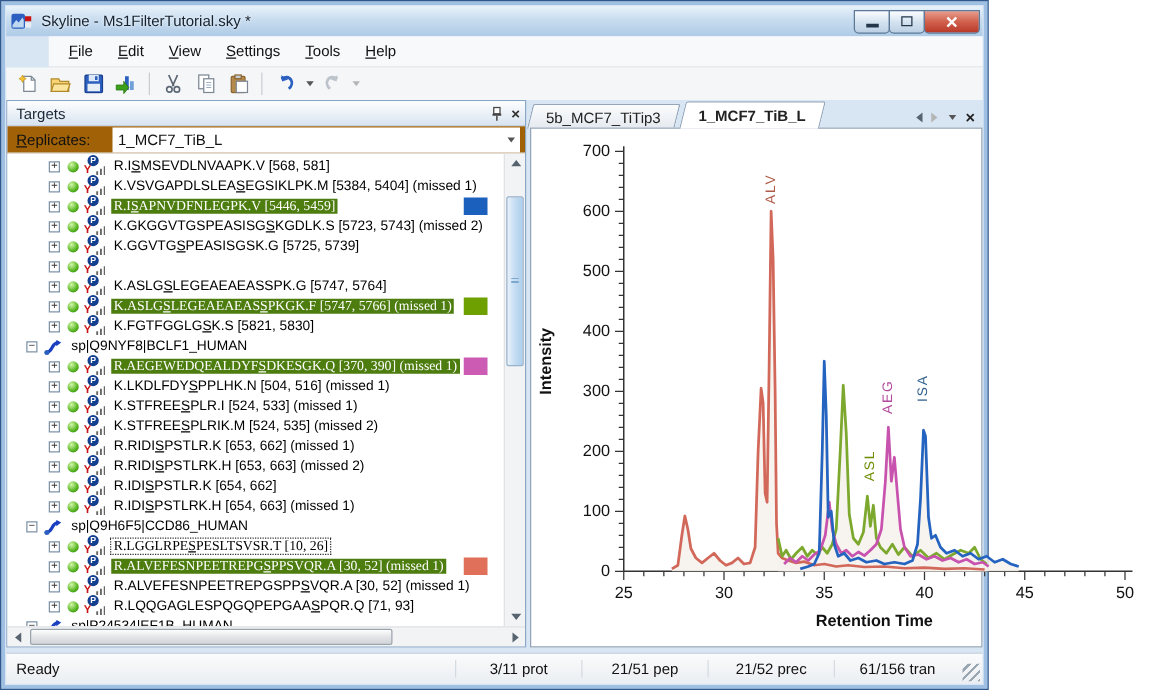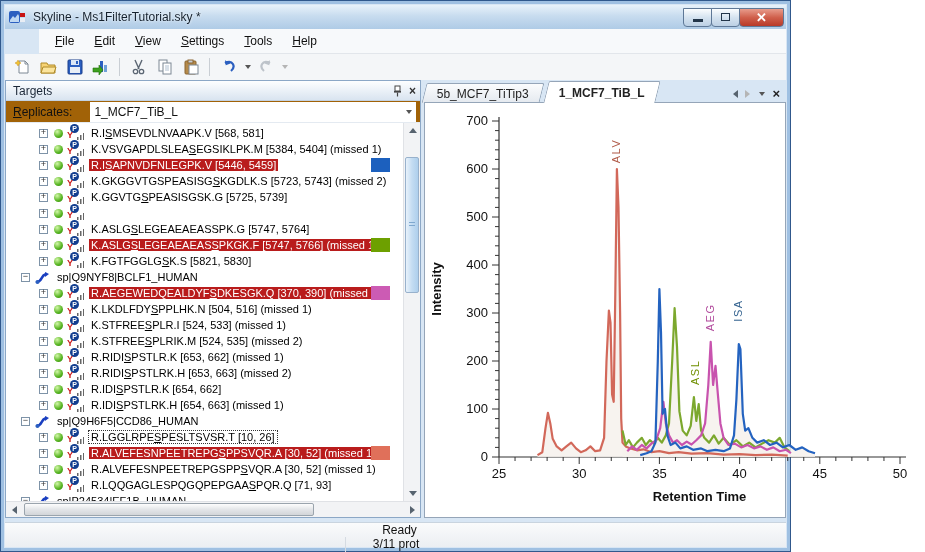--- a/index.html
+++ b/index.html
@@ -66,22 +66,22 @@
   .pep-ic .pp { position:absolute; left:3px; top:-2px; width:9px; height:9px; border-radius:50%;
     background:#123E8F; color:#fff; font-size:7px; font-weight:bold; line-height:9px; text-align:center; font-style:normal;}
   .pep-ic .py { position:absolute; left:0px; top:4px; color:#C81414; font-size:9px; font-weight:bold; font-style:normal; }
   .pep-ic .pb { position:absolute; left:10px; bottom:0px; width:7px; height:7px; font-style:normal;
     background:linear-gradient(#666,#666) 0px 4px/1.5px 3px no-repeat,
                linear-gradient(#666,#666) 3px 2px/1.5px 5px no-repeat,
                linear-gradient(#666,#666) 6px 0px/1.5px 7px no-repeat; }
   .prot-ic { width:15px; height:13px; margin-left:5px; flex:0 0 auto; }
   .seq { margin-left:5px; padding:0 2px; color:#000; }
   .seq u { text-decoration:underline; }
-  .trow.sel .seq { background:#b91c1c; color:#fff; }
-  .trow.focus .seq { outline:1px dotted #333; }
+  .trow.sel .seq { background:#4d7c0f; color:#fff;font-family:Liberation Serif, serif; }
+  .trow.focus .seq { outline:1px dotted #333;font-family:Liberation Serif, serif; }
   .swatch { position:absolute; right:13px; top:1px; width:19px; height:14px; }
   
   .vsb { position:absolute; right:0; top:0; bottom:0; width:17px; background:#F2F3F5; border-left:1px solid #E0E2E6; }
   .vsb .arr { position:absolute; left:1px; width:15px; height:15px; display:flex; align-items:center; justify-content:center; }
   .tri-up { width:0;height:0;border-left:4px solid transparent;border-right:4px solid transparent;border-bottom:5px solid #57636f; }
   .tri-dn { width:0;height:0;border-left:4px solid transparent;border-right:4px solid transparent;border-top:5px solid #57636f; }
   .tri-lf { width:0;height:0;border-top:4px solid transparent;border-bottom:4px solid transparent;border-right:5px solid #57636f; }
   .tri-rt { width:0;height:0;border-top:4px solid transparent;border-bottom:4px solid transparent;border-left:5px solid #57636f; }
   .vthumb { position:absolute; left:1px; width:14px; border:1px solid #98B1CC; border-radius:2px;
     background:linear-gradient(90deg,#E8F2FB,#C4DCF2 50%,#AECFEC); }
@@ -99,21 +99,21 @@
     border:1px solid #95A5B8; border-bottom:none; background:linear-gradient(#FBFCFD,#E4E9EF);
     color:#222; transform:skewX(-14deg); margin-right:4px; border-radius:2px 2px 0 0; }
   .tab > span { transform:skewX(14deg); }
   .tab.active { background:#fff; font-weight:bold; height:22px; z-index:2; }
   .tabbtns { margin-left:auto; display:flex; align-items:center; gap:7px; padding:0 6px 4px 0; }
   .tabbtns .x { font-size:13px; font-weight:bold; color:#222; line-height:10px; }
   .chartbody { position:absolute; left:0; top:22px; right:0; bottom:0; background:#fff; border:1px solid #95A5B8; }
   
   .statusbar { position:absolute; left:4px; bottom:4px; right:4px; height:25px;
     background:linear-gradient(#FAFBFC,#EBEEF2); border-top:1px solid #C9D4DF;
-    display:flex; align-items:center; font-size:12px; color:#111;flex-direction:column; }
+    display:flex; align-items:center; font-size:12px; color:#111; }
   .statusbar .ready { padding-left:8px; flex:1; }
   .scell { width:101px; border-left:1px solid #D5DBE2; text-align:center; }
   .sgrip { width:14px; height:14px; margin:6px 2px 0 2px;
     background:repeating-linear-gradient(135deg, transparent 0 3px, #9AA6B2 3px 5px); }
 </style>
 </head>
 <body>
 
 <div id="win">
 

